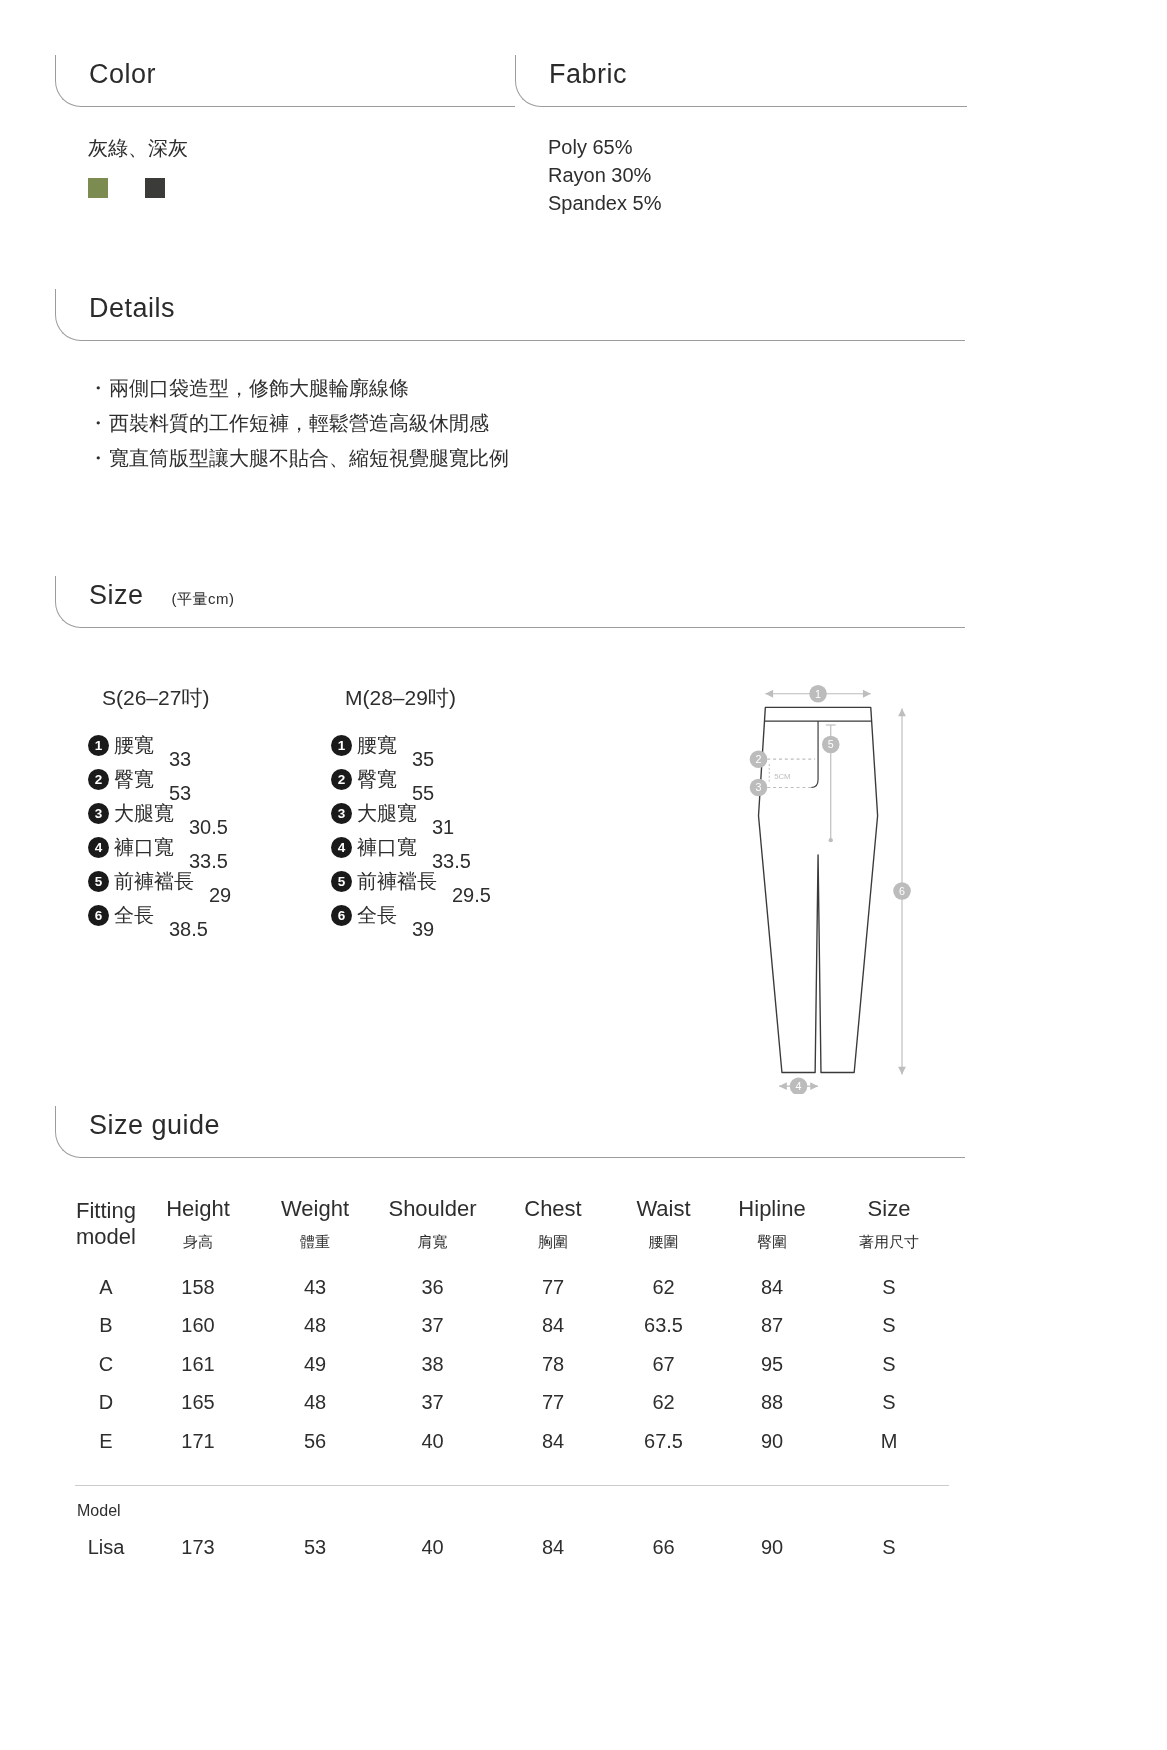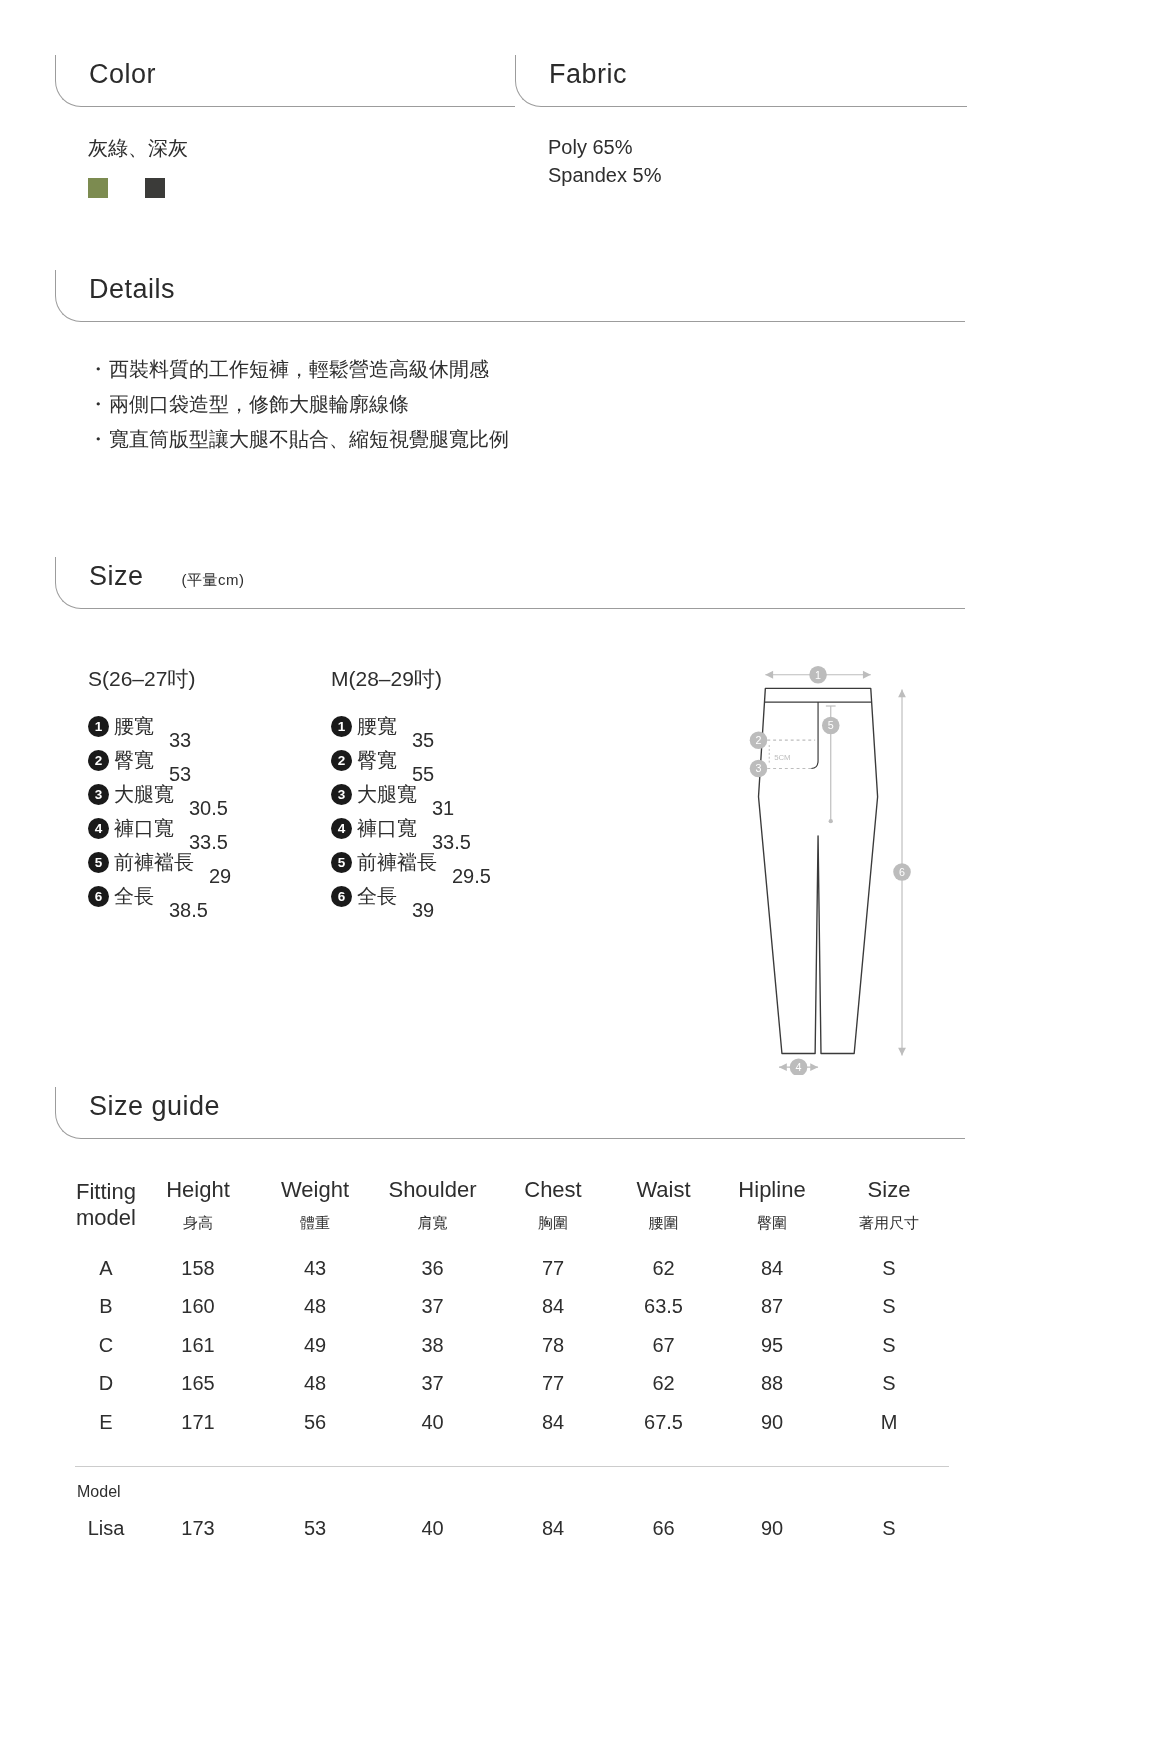--- a/index.html
+++ b/index.html
@@ -15,21 +15,21 @@
   
   .sec-head {
     border-left:1.5px solid #9c9c9c;
     border-bottom:1.5px solid #9c9c9c;
     border-bottom-left-radius:26px;
     padding:4px 0 16px 33px;
     font-size:27px;
     letter-spacing:0.5px;
     color:#2b2b2b;
   }
-  .sec-head .unit-note { font-size:15px; margin-left:30px; color:#2e2e2e; }
+  .sec-head .unit-note { font-size:15px; margin-left:20px; color:#2e2e2e; }
 
   
   .top-row { display:flex; }
   .col-color { width:460px; }
   .col-fabric { width:452px; }
 
   .color-names { margin:28px 0 0 33px; font-size:20px; }
   .swatches { display:flex; gap:37px; margin:16px 0 0 33px; }
   .swatch { width:20px; height:20px; display:inline-block; }
 
@@ -38,21 +38,21 @@
   
   .details-sec { margin-top:72px; width:910px; }
   .bullets { margin:30px 0 0 33px; padding:0; list-style:none; }
   .bullets li { font-size:20px; line-height:35px; }
   .bullets li::before { content:"\30FB"; margin-right:1px; }
 
   
   .size-sec { margin-top:100px; width:910px; }
   .size-content { display:flex; margin-top:56px; padding-left:33px; }
   .size-col { width:243px; }
-  .size-col-header { font-size:21px; margin-bottom:16px; }
+  .size-col-header { font-size:21px; margin-bottom:16px;margin-left:14px; }
   .m-row { display:flex; align-items:center; height:34px; font-size:20px; }
   .badge {
     width:21px; height:21px; border-radius:50%;
     background:#1a1a1a; color:#ffffff;
     font-size:13.5px; font-weight:bold;
     display:inline-flex; align-items:center; justify-content:center;
     margin-right:5px; flex:0 0 auto;
   }
   .m-value { margin-left:15px;margin-top:28px; }
   .diagram { margin-left:auto; margin-right:42px; width:205px; }
@@ -86,30 +86,31 @@
       <div class="color-names">灰綠、深灰</div>
       <div class="swatches">
         <span class="swatch" style="background: rgb(124, 139, 80);"></span>
         <span class="swatch" style="background: rgb(59, 59, 57);"></span>
       </div>
     </div>
     <div class="col-fabric">
       <div class="sec-head">Fabric</div>
       <div class="fabric-lines">
         <div>Poly 65%</div>
+        <div>Rayon 30%</div>
         <div>Spandex 5%</div>
       </div>
     </div>
   </div>
 
   <div class="details-sec">
     <div class="sec-head">Details</div>
     <ul class="bullets">
+      <li>兩側口袋造型，修飾大腿輪廓線條</li>
       <li>西裝料質的工作短褲，輕鬆營造高級休閒感</li>
-      <li>兩側口袋造型，修飾大腿輪廓線條</li>
       <li>寬直筒版型讓大腿不貼合、縮短視覺腿寬比例</li>
     </ul>
   </div>
 
   <div class="size-sec">
     <div class="sec-head">
       <span>Size</span>
       <span class="unit-note">(平量cm)</span>
     </div>
     <div class="size-content">

